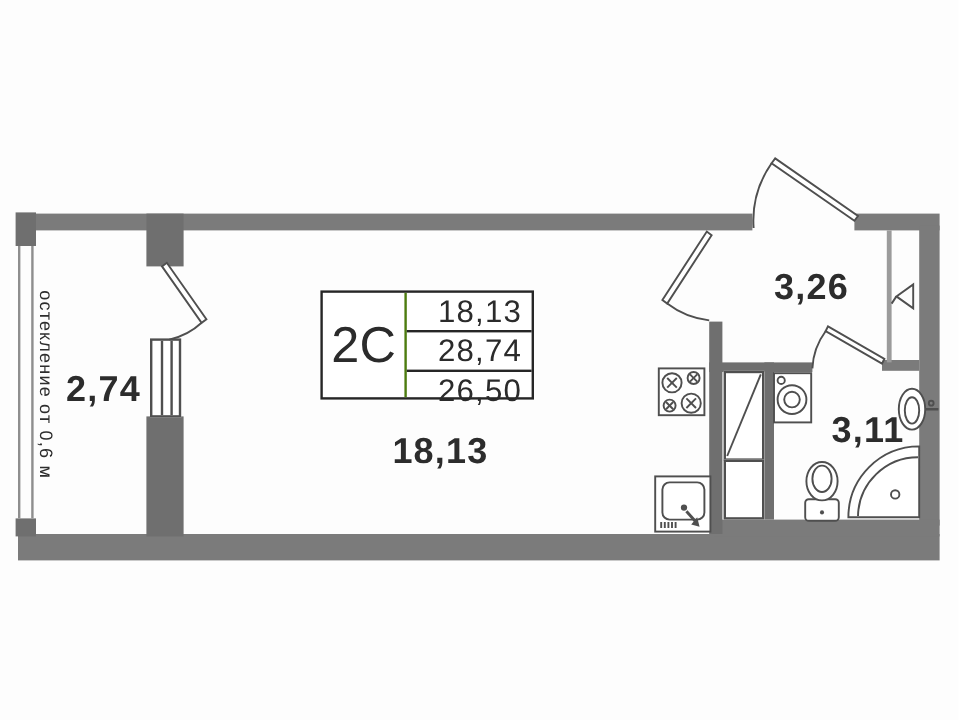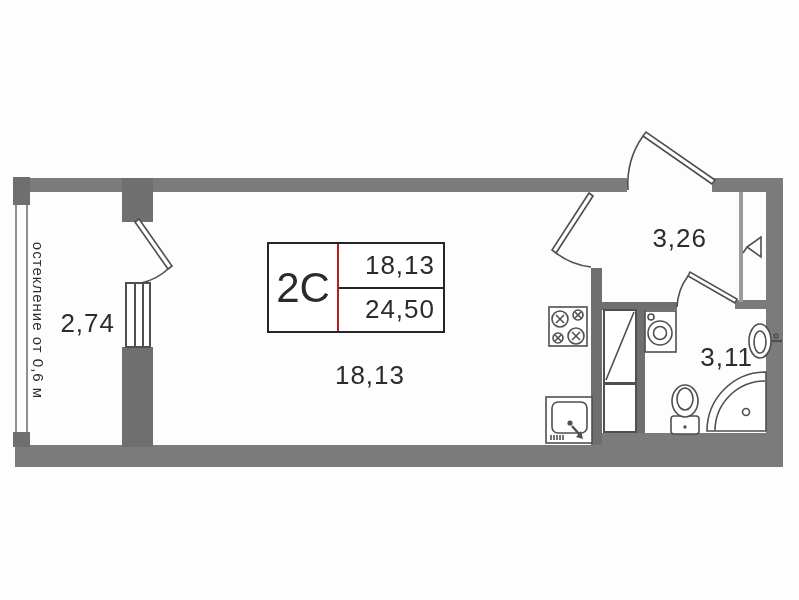--- a/index.html
+++ b/index.html
@@ -8,31 +8,31 @@
     font-family:"Liberation Sans","DejaVu Sans",sans-serif;color:#2d2d2d;
   }
   .wall{position:absolute;background:#7b7b7b;}
   .wall.dark{background:#6f6f6f;}
   .wall.light{background:#9b9b9b;}
   .glazing{position:absolute;border-left:2px solid #8e8e8e;border-right:2px solid #8e8e8e;}
   .shaft{position:absolute;background:#ffffff;border:2px solid #4f4f4f;box-sizing:border-box;}
   .winmid{position:absolute;background:#ffffff;border:2px solid #4f4f4f;box-sizing:border-box;}
   .winmid .mull{position:absolute;top:0;bottom:0;width:2px;background:#4f4f4f;}
   svg.overlay{position:absolute;left:0;top:0;}
-  .area-label{position:absolute;font-size:26px;letter-spacing:1px;text-align:right;color:#2c2c2c;}
+  .area-label{position:absolute;font-size:30px;letter-spacing:1px;text-align:left;color:#2c2c2c;font-weight:bold;}
   .note-vert{
     position:absolute;left:-47px;top:312px;width:170px;height:17px;
     transform:rotate(90deg);font-size:15px;letter-spacing:1px;text-align:center;color:#2d2d2d;white-space:nowrap;
   }
   .unit-card{
     position:absolute;left:267px;top:242px;width:178px;height:91px;
     background:#ffffff;border:2px solid #262626;box-sizing:border-box;display:flex;
   }
   .unit-card .type-cell{
-    width:68px;border-right:2px solid #b91c1c;display:flex;align-items:center;justify-content:center;
+    width:68px;border-right:2px solid #4d7c0f;display:flex;align-items:center;justify-content:center;
     font-size:42px;color:#2b2b2b;
   }
   .unit-card .rows{flex:1;display:flex;flex-direction:column;}
   .unit-card .rows .r{
     flex:1;display:flex;align-items:center;justify-content:flex-end;
     padding-right:8px;font-size:26px;letter-spacing:1px;color:#2b2b2b;
   }
   .unit-card .rows .r + .r{border-top:2px solid #262626;}
 </style>
 </head>
@@ -152,21 +152,22 @@
       <path d="M 766 372 A 59 59 0 0 0 707 431 L 766 431 Z" fill="#ffffff"></path>
       <path d="M 765 381 A 50 50 0 0 0 715 430"></path>
       <circle cx="746" cy="412" r="3.5"></circle>
     </g>
   </svg>
 
   <div class="unit-card">
     <div class="type-cell">2C</div>
     <div class="rows">
       <div class="r">18,13</div>
-      <div class="r">24,50</div>
+      <div class="r">28,74</div>
+      <div class="r">26,50</div>
     </div>
   </div>
 
   <div class="area-label" style="left:55px;top:308px;width:60px;">2,74</div>
   <div class="area-label" style="left:327px;top:360px;width:78px;">18,13</div>
   <div class="area-label" style="left:645px;top:223px;width:62px;">3,26</div>
   <div class="area-label" style="left:693px;top:342px;width:60px;">3,11</div>
 
   <div class="note-vert">остекление от 0,6 м</div>
 

